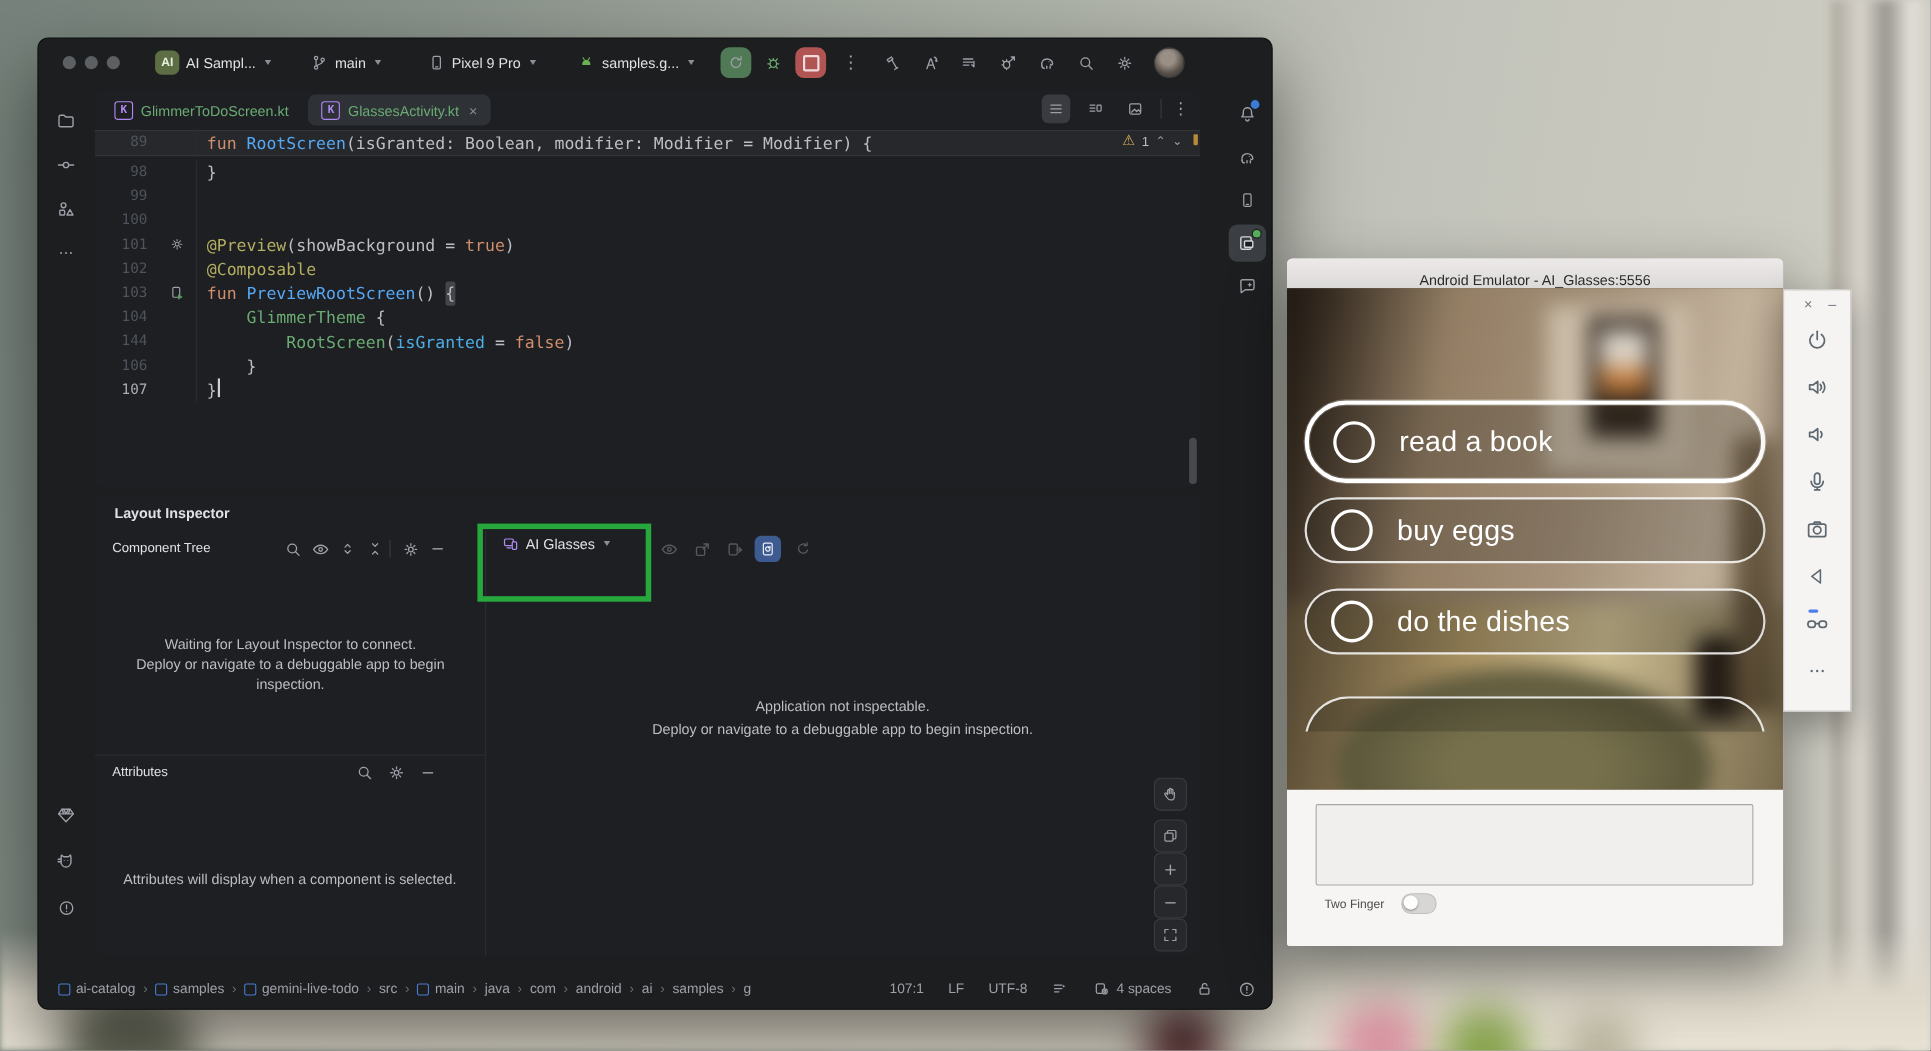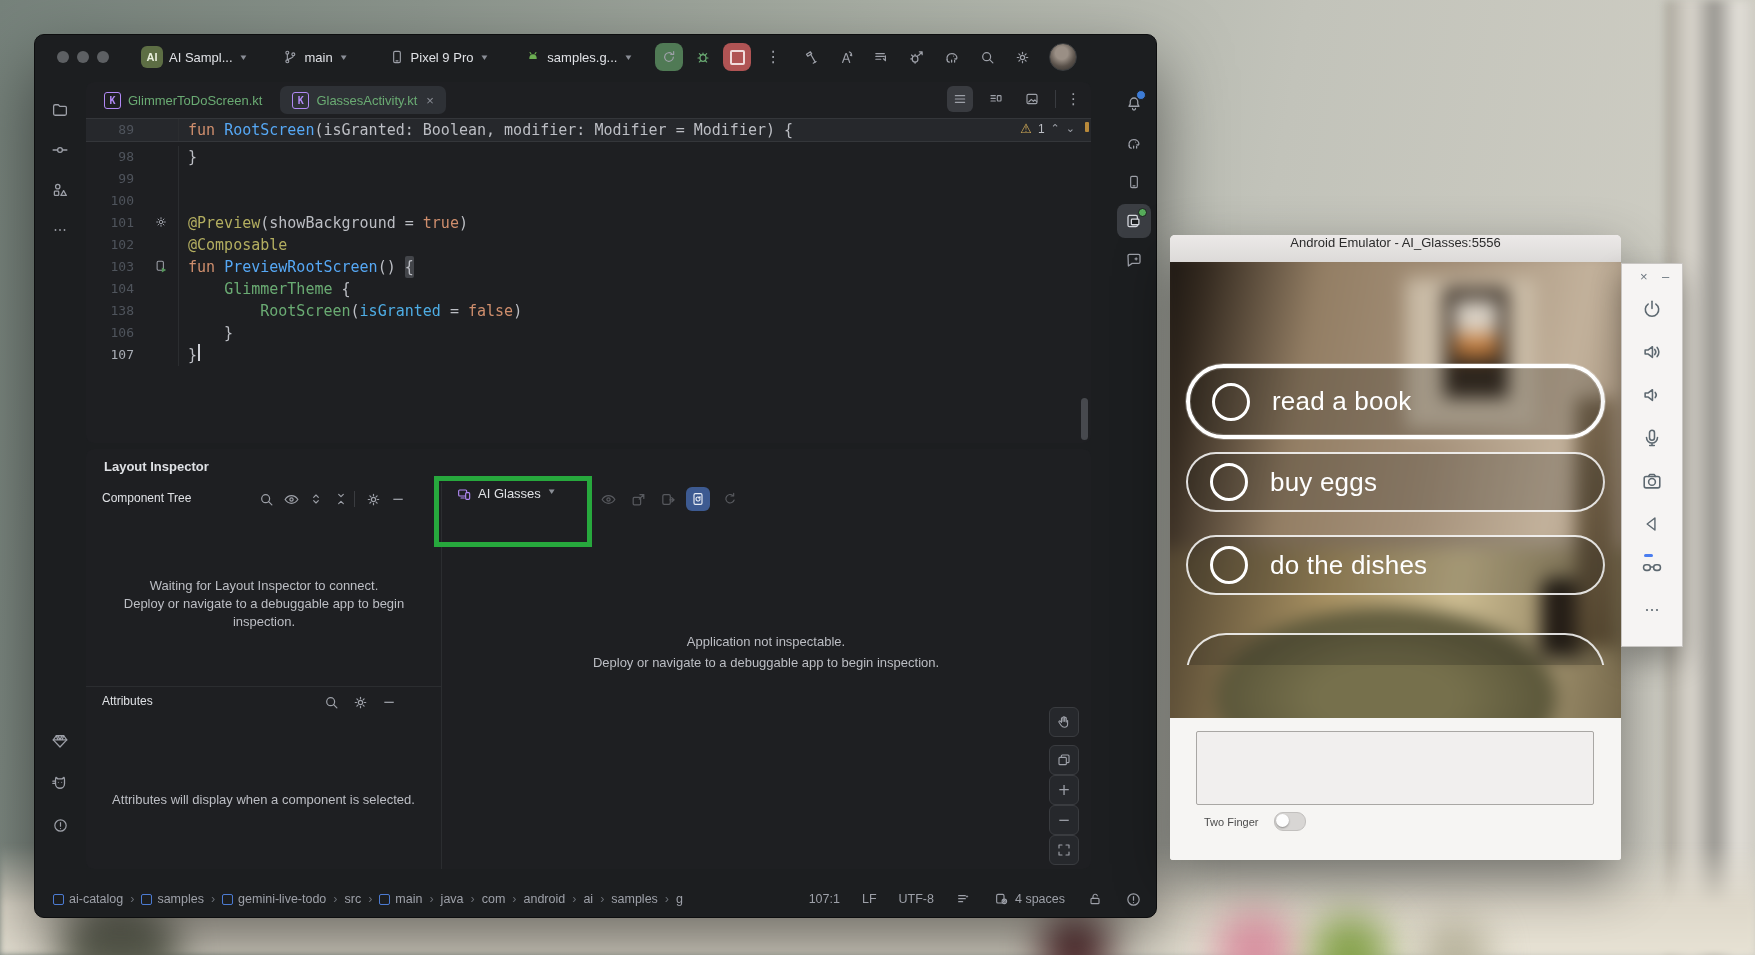--- a/index.html
+++ b/index.html
@@ -78,21 +78,21 @@
   
   .li-island{position:absolute;left:51px;top:414px;width:1005px;height:420px;background:#1e1f22;border-radius:8px;}
   .li-title{position:absolute;left:18px;top:10px;font-size:13px;font-weight:bold;color:#dfe1e5;}
   .li-toolbar{position:absolute;left:0;top:34px;width:100%;height:32px;}
   .pane-label{position:absolute;left:16px;top:8px;font-size:12px;color:#dfe1e5;}
   .li-vdivider{position:absolute;left:355px;top:34px;bottom:0;width:1px;background:#2b2d30;}
   .li-hdivider{position:absolute;left:0;top:237px;width:355px;height:1px;background:#2b2d30;}
   .tool-ic{position:absolute;top:4px;width:24px;height:24px;display:flex;align-items:center;justify-content:center;color:#9da0a8;}
   .tool-ic.sel-blue{background:#3d5a91;border-radius:6px;color:#e8ecf4;}
   .tool-ic.dim{opacity:.45;}
-  .proc-sel{position:absolute;left:370px;top:3px;display:flex;align-items:flex-start;gap:6px;color:#dfe1e5;font-size:13px;}
+  .proc-sel{position:absolute;left:370px;top:3px;display:flex;align-items:center;gap:6px;color:#dfe1e5;font-size:13px;}
   .msg{color:#bcbec4;font-size:13px;text-align:center;line-height:18px;}
   .attr-row{position:absolute;left:0;top:238px;width:355px;height:30px;}
   .zoom-ctrls .zbtn{position:absolute;left:963px;width:28px;height:28px;border-radius:6px;background:#26282c;
      border:1px solid #3a3c40;display:flex;align-items:center;justify-content:center;color:#9da0a8;}
 
   
   .statusbar{position:absolute;left:0;bottom:0;width:100%;height:36px;display:flex;align-items:center;
       font-size:12.5px;color:#9da0a8;padding:0 14px;box-sizing:border-box;}
   .crumbs{display:flex;align-items:center;gap:7px;margin-left:4px;white-space:nowrap;}
   .crumb{display:flex;align-items:center;gap:5px;}
@@ -102,21 +102,21 @@
   .sb-item{display:flex;align-items:center;gap:5px;}
 
   
   .annotation{position:absolute;left:434px;top:476px;width:148px;height:61px;border:5px solid #27a83d;z-index:40;}
 
   
   .emu{position:absolute;left:1170px;top:235px;width:451px;height:625px;box-shadow:0 22px 55px rgba(0,0,0,.45);
        border-radius:5px 5px 3px 3px;overflow:hidden;background:#f5f3f2;}
   .emu-titlebar{position:absolute;left:0;top:0;width:100%;height:27px;
      background:linear-gradient(#ece9e8,#dcdad8);border-bottom:1px solid #c2c0be;
-     display:flex;align-items:flex-start;justify-content:center;font-size:13px;color:#2b2b2b;}
+     display:flex;align-items:flex-end;justify-content:center;font-size:13px;color:#2b2b2b;}
   .emu-screen{position:absolute;left:0;top:27px;width:451px;height:456px;overflow:hidden;background:#6d5f4b;}
   .scene{position:absolute;inset:-14px;filter:blur(9px);}
   .scene div{position:absolute;}
   .todo{position:absolute;left:16px;width:419px;border-radius:40px;box-sizing:border-box;
         display:flex;align-items:center;background:rgba(25,22,18,.22);}
   .todo .radio{width:32px;height:32px;border:3px solid #fff;border-radius:50%;margin-left:22px;flex:0 0 32px;}
   .todo .tlabel{color:#fff;font-size:26px;margin-left:22px;letter-spacing:.2px;}
   .pill-clip{position:absolute;left:16px;top:371px;width:419px;height:32px;overflow:hidden;}
   .pill-clip .todo{left:0;top:0;height:80px;}
   .emu-bottom{position:absolute;left:0;top:483px;width:451px;height:142px;background:#f6f5f3;}
@@ -399,21 +399,21 @@
         <div class="cline"><span class="lnum" style="">101</span><span class="lgut"><span class="icon"><svg width="14" height="14" viewBox="0 0 24 24" fill="none" stroke="currentColor" stroke-width="1.7" stroke-linecap="round" stroke-linejoin="round">
                 <circle cx="12" cy="12" r="3"></circle>
                 <path d="M12 4.6v2M12 17.4v2M4.6 12h2M17.4 12h2M6.9 6.9l1.4 1.4M15.7 15.7l1.4 1.4M17.1 6.9l-1.4 1.4M8.3 15.7l-1.4 1.4"></path>
               </svg></span></span><span class="c-ann">@Preview</span><span class="c-pl">(showBackground = </span><span class="c-lit">true</span><span class="c-pl">)</span></div>
         <div class="cline"><span class="lnum" style="">102</span><span class="lgut"></span><span class="c-ann">@Composable</span></div>
         <div class="cline"><span class="lnum" style="">103</span><span class="lgut"><span class="icon"><svg width="15" height="15" viewBox="0 0 24 24" fill="none" stroke="currentColor" stroke-width="1.7" stroke-linecap="round" stroke-linejoin="round">
                 <rect x="5" y="3.5" width="10" height="14.5" rx="2"></rect>
                 <path d="M12.5 13.5l7 4-7 4z" fill="#57965c" stroke="none"></path>
               </svg></span></span><span class="c-kw">fun </span><span class="c-fn">PreviewRootScreen</span><span class="c-pl">() </span><span class="c-brc">{</span></div>
         <div class="cline"><span class="lnum" style="">104</span><span class="lgut"></span><span class="c-pl">    </span><span class="c-call">GlimmerTheme</span><span class="c-pl"> {</span></div>
-        <div class="cline"><span class="lnum" style="">138</span><span class="lgut"></span><span class="c-pl">        </span><span class="c-call">RootScreen</span><span class="c-pl">(</span><span class="c-arg">isGranted</span><span class="c-pl"> = </span><span class="c-lit">false</span><span class="c-pl">)</span></div>
+        <div class="cline"><span class="lnum" style="">144</span><span class="lgut"></span><span class="c-pl">        </span><span class="c-call">RootScreen</span><span class="c-pl">(</span><span class="c-arg">isGranted</span><span class="c-pl"> = </span><span class="c-lit">false</span><span class="c-pl">)</span></div>
         <div class="cline"><span class="lnum" style="">106</span><span class="lgut"></span><span class="c-pl">    }</span></div>
         <div class="cline"><span class="lnum" style="color:#a9adb5;">107</span><span class="lgut"></span><span class="c-pl">}</span><span class="caret-bar"></span></div>
       </div>
     <div class="edit-scroll"></div>
     <div class="stripe-mark"></div>
   </div>
 
   <div class="li-island">
     <div class="li-title">Layout Inspector</div>
 

